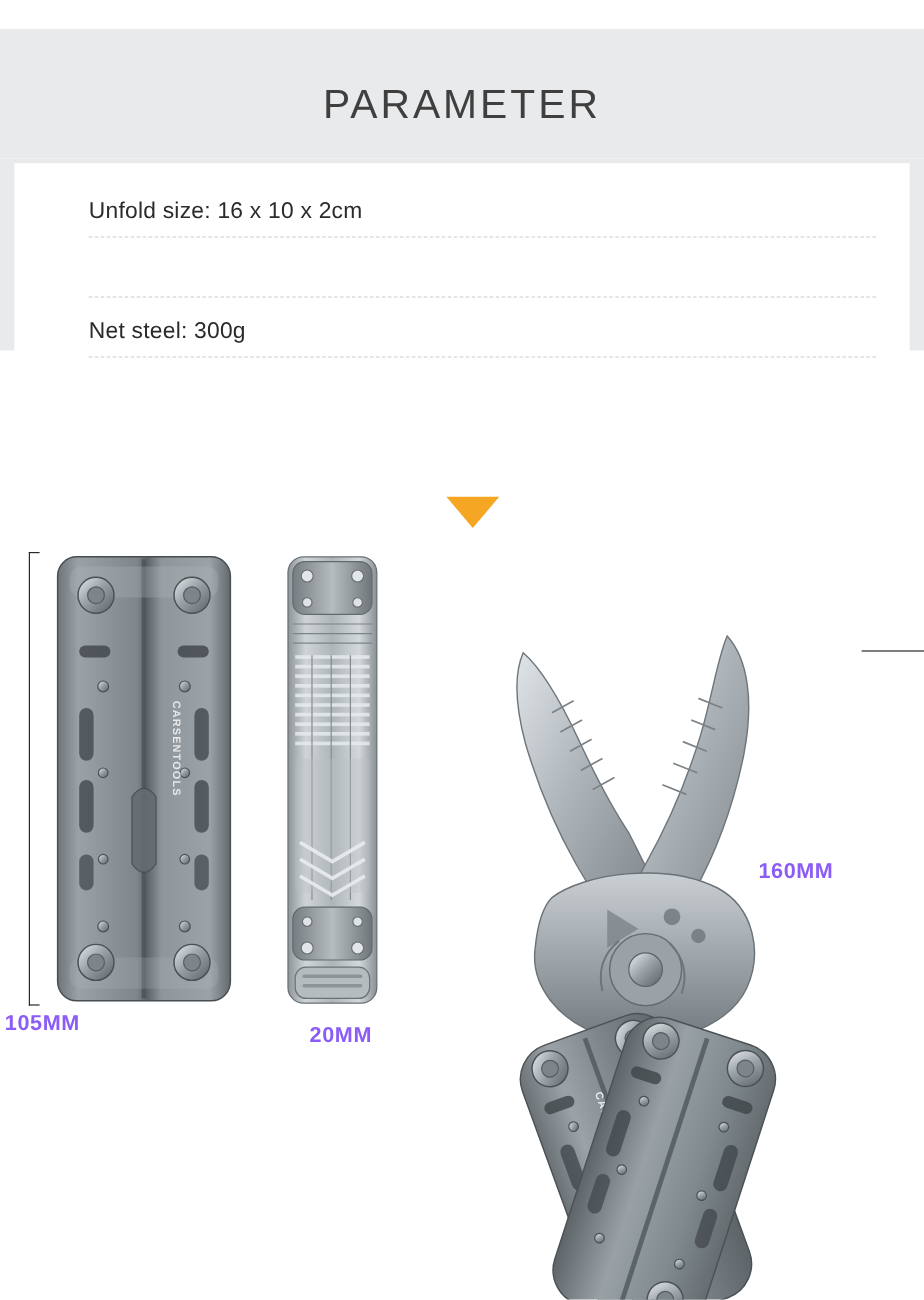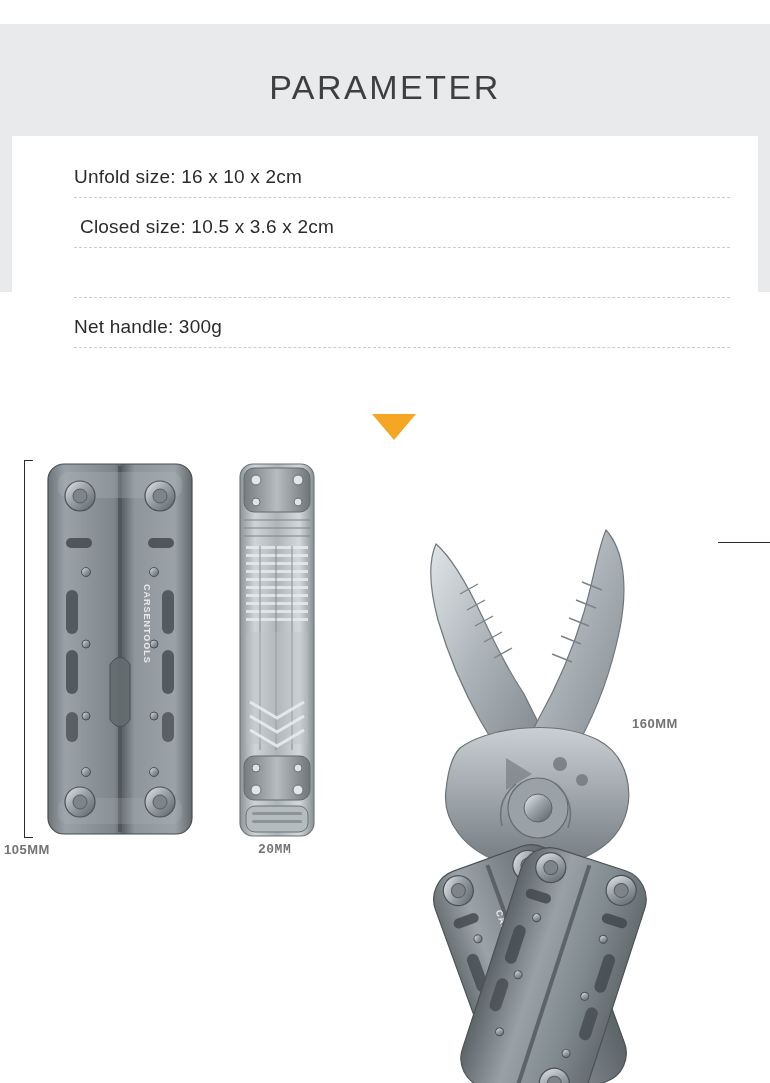--- a/index.html
+++ b/index.html
@@ -84,22 +84,22 @@
   .photo-area {
     position: absolute;
     left: 0; top: 418px;
     width: 770px; height: 665px;
     background: #ffffff;
   }
 
   
   .measure-label {
     position: absolute;
-    font-size: 13px;
-    color: #737373;
+    font-size: 18px;
+    color: #8b5cf6;
     font-weight: 700;
     letter-spacing: 0.5px;
   }
   .bracket-v {
     position: absolute;
     border-left: 1px solid #2a2a2a;
   }
   .bracket-v:before, .bracket-v:after {
     content: "";
     position: absolute;
@@ -134,32 +134,28 @@
   <div class="header-title">PARAMETER</div>
 
   <div class="spec-outer"></div>
   <div class="spec-card">
 
     <div class="spec-row">
       <span class="txt">Unfold size: 16 x 10 x 2cm</span>
       <span class="dots"></span>
     </div>
 
-    <div class="spec-row indent">
-      <span class="txt">Closed size: 10.5 x 3.6 x 2cm</span>
-      <span class="dots"></span>
-    </div>
 
 
     <div class="spec-row">
       <span class="dots"></span>
     </div>
 
     <div class="spec-row">
-      <span class="txt">Net handle: 300g</span>
+      <span class="txt">Net steel: 300g</span>
       <span class="dots"></span>
     </div>
 
   </div>
 
   <div class="arrow-down"></div>
 
   <div class="photo-area">
 
     <svg class="tool" style="left:40px; top:12px;" width="160" height="390" viewBox="0 0 160 390">
@@ -407,20 +403,20 @@
         <circle cx="316" cy="364" r="15" fill="url(#gRivet2)" stroke="#4a5054" stroke-width="1.2"></circle>
         <circle cx="316" cy="364" r="7" fill="#7d858a" stroke="#565d61"></circle>
         <circle cx="312" cy="568" r="15" fill="url(#gRivet2)" stroke="#4a5054" stroke-width="1.2"></circle>
         <circle cx="312" cy="568" r="7" fill="#7d858a" stroke="#565d61"></circle>
       </g>
     </svg>
 
     <div class="bracket-v" style="left:24px; top:18px; height:378px;"></div>
     <div class="measure-label" style="left:4px; top:400px;">105MM</div>
 
-    <div class="measure-label" style="left:258px; top:400px;font-family:Liberation Mono, monospace;">20MM</div>
+    <div class="measure-label" style="left:258px; top:410px;">20MM</div>
 
     <div class="tick-line" style="left:718px; top:100px; width:52px;"></div>
     <div class="measure-label" style="left:632px; top:274px;">160MM</div>
 
   </div>
 
 </div>
 
 </body></html>

